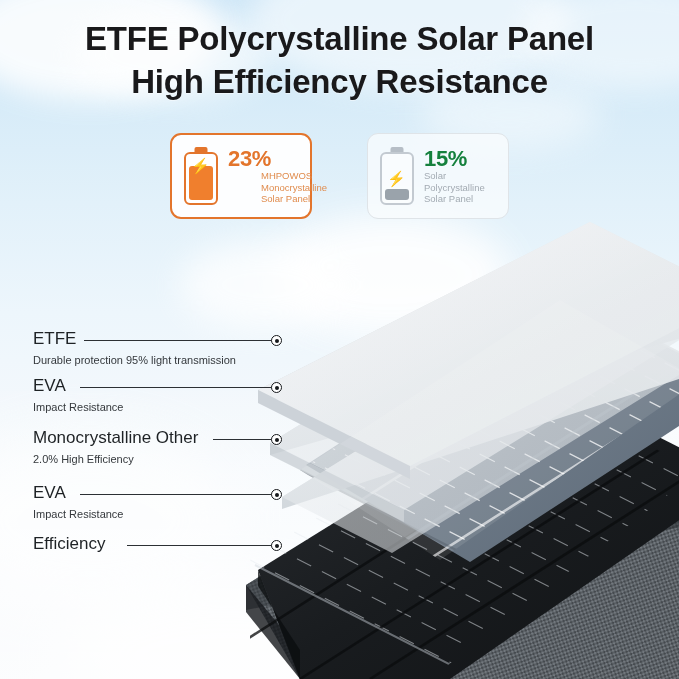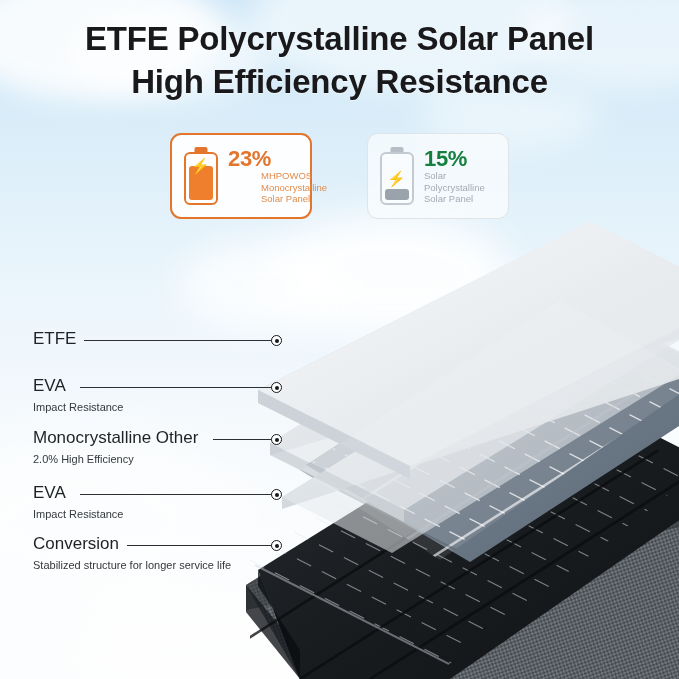--- a/index.html
+++ b/index.html
@@ -277,20 +277,21 @@
       <polygon points="258,390 590,222 740,297 410,466" fill="url(#glassSheen)" opacity="0.45"></polygon>
     </g>
 
     <polygon points="300,470 560,300 700,380 440,560" fill="#ffffff" opacity="0.1"></polygon>
   </svg>
 
   <div class="callouts">
 
     <div class="callout" style="top:330px;">
       <div class="co-title">ETFE</div>
+      <div class="co-sub">Durable protection 95% light transmission</div>
     </div>
     <div class="lead" style="left:84px;top:340px;width:190px;"></div>
     <div class="dot" style="left:271px;top:335px;"></div>
 
     <div class="callout" style="top:377px;">
       <div class="co-title">EVA</div>
       <div class="co-sub">Impact Resistance</div>
     </div>
     <div class="lead" style="left:80px;top:387px;width:194px;"></div>
     <div class="dot" style="left:271px;top:382px;"></div>
@@ -303,20 +304,19 @@
     <div class="dot" style="left:271px;top:434px;"></div>
 
     <div class="callout" style="top:484px;">
       <div class="co-title">EVA</div>
       <div class="co-sub">Impact Resistance</div>
     </div>
     <div class="lead" style="left:80px;top:494px;width:194px;"></div>
     <div class="dot" style="left:271px;top:489px;"></div>
 
     <div class="callout" style="top:535px;">
-      <div class="co-title">Conversion</div>
-      <div class="co-sub">Stabilized structure for longer service life</div>
+      <div class="co-title">Efficiency</div>
     </div>
     <div class="lead" style="left:127px;top:545px;width:147px;"></div>
     <div class="dot" style="left:271px;top:540px;"></div>
   </div>
 
 </div>
 
 </body></html>

